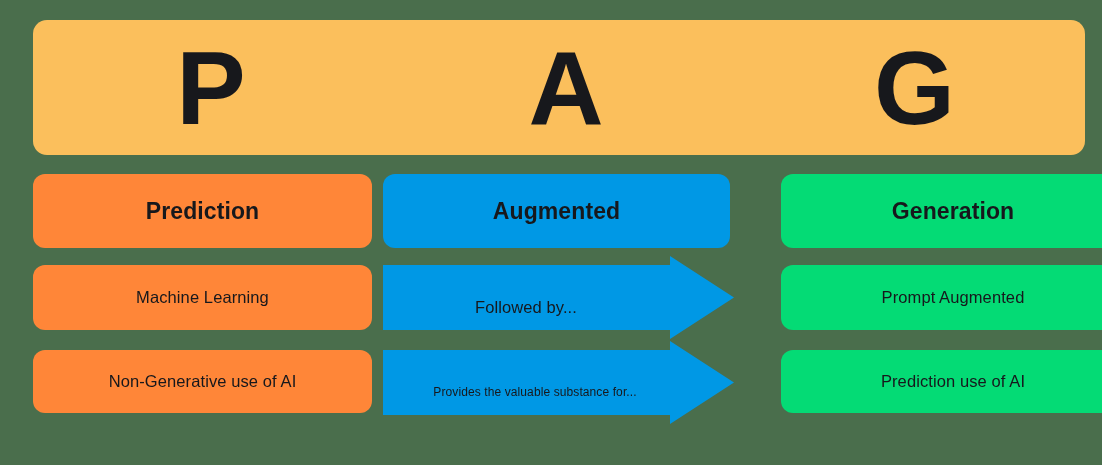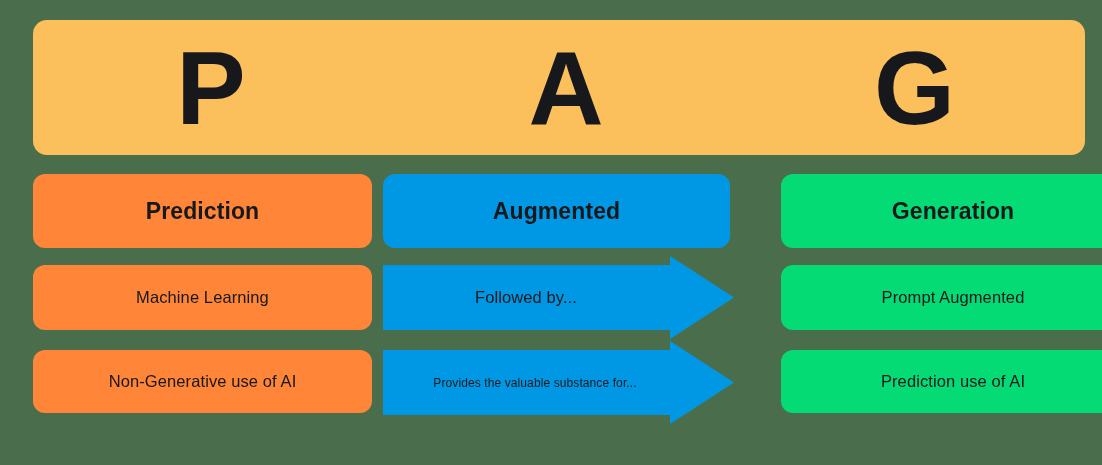--- a/index.html
+++ b/index.html
@@ -99,21 +99,21 @@
     inset: 0;
     width: 100%;
     height: 100%;
     display: block;
   }
   .arrow-label {
     position: absolute;
     left: 0;
     top: 9px;
     width: 286px;
-    height: 65px;
+    height: 84px;
     display: flex;
     align-items: center;
     justify-content: center;
     color: #17181c;
     font-size: 16.5px;
     letter-spacing: 0.1px;
     white-space: nowrap;
   }
   .arrow-label.wide {
     width: 300px;

